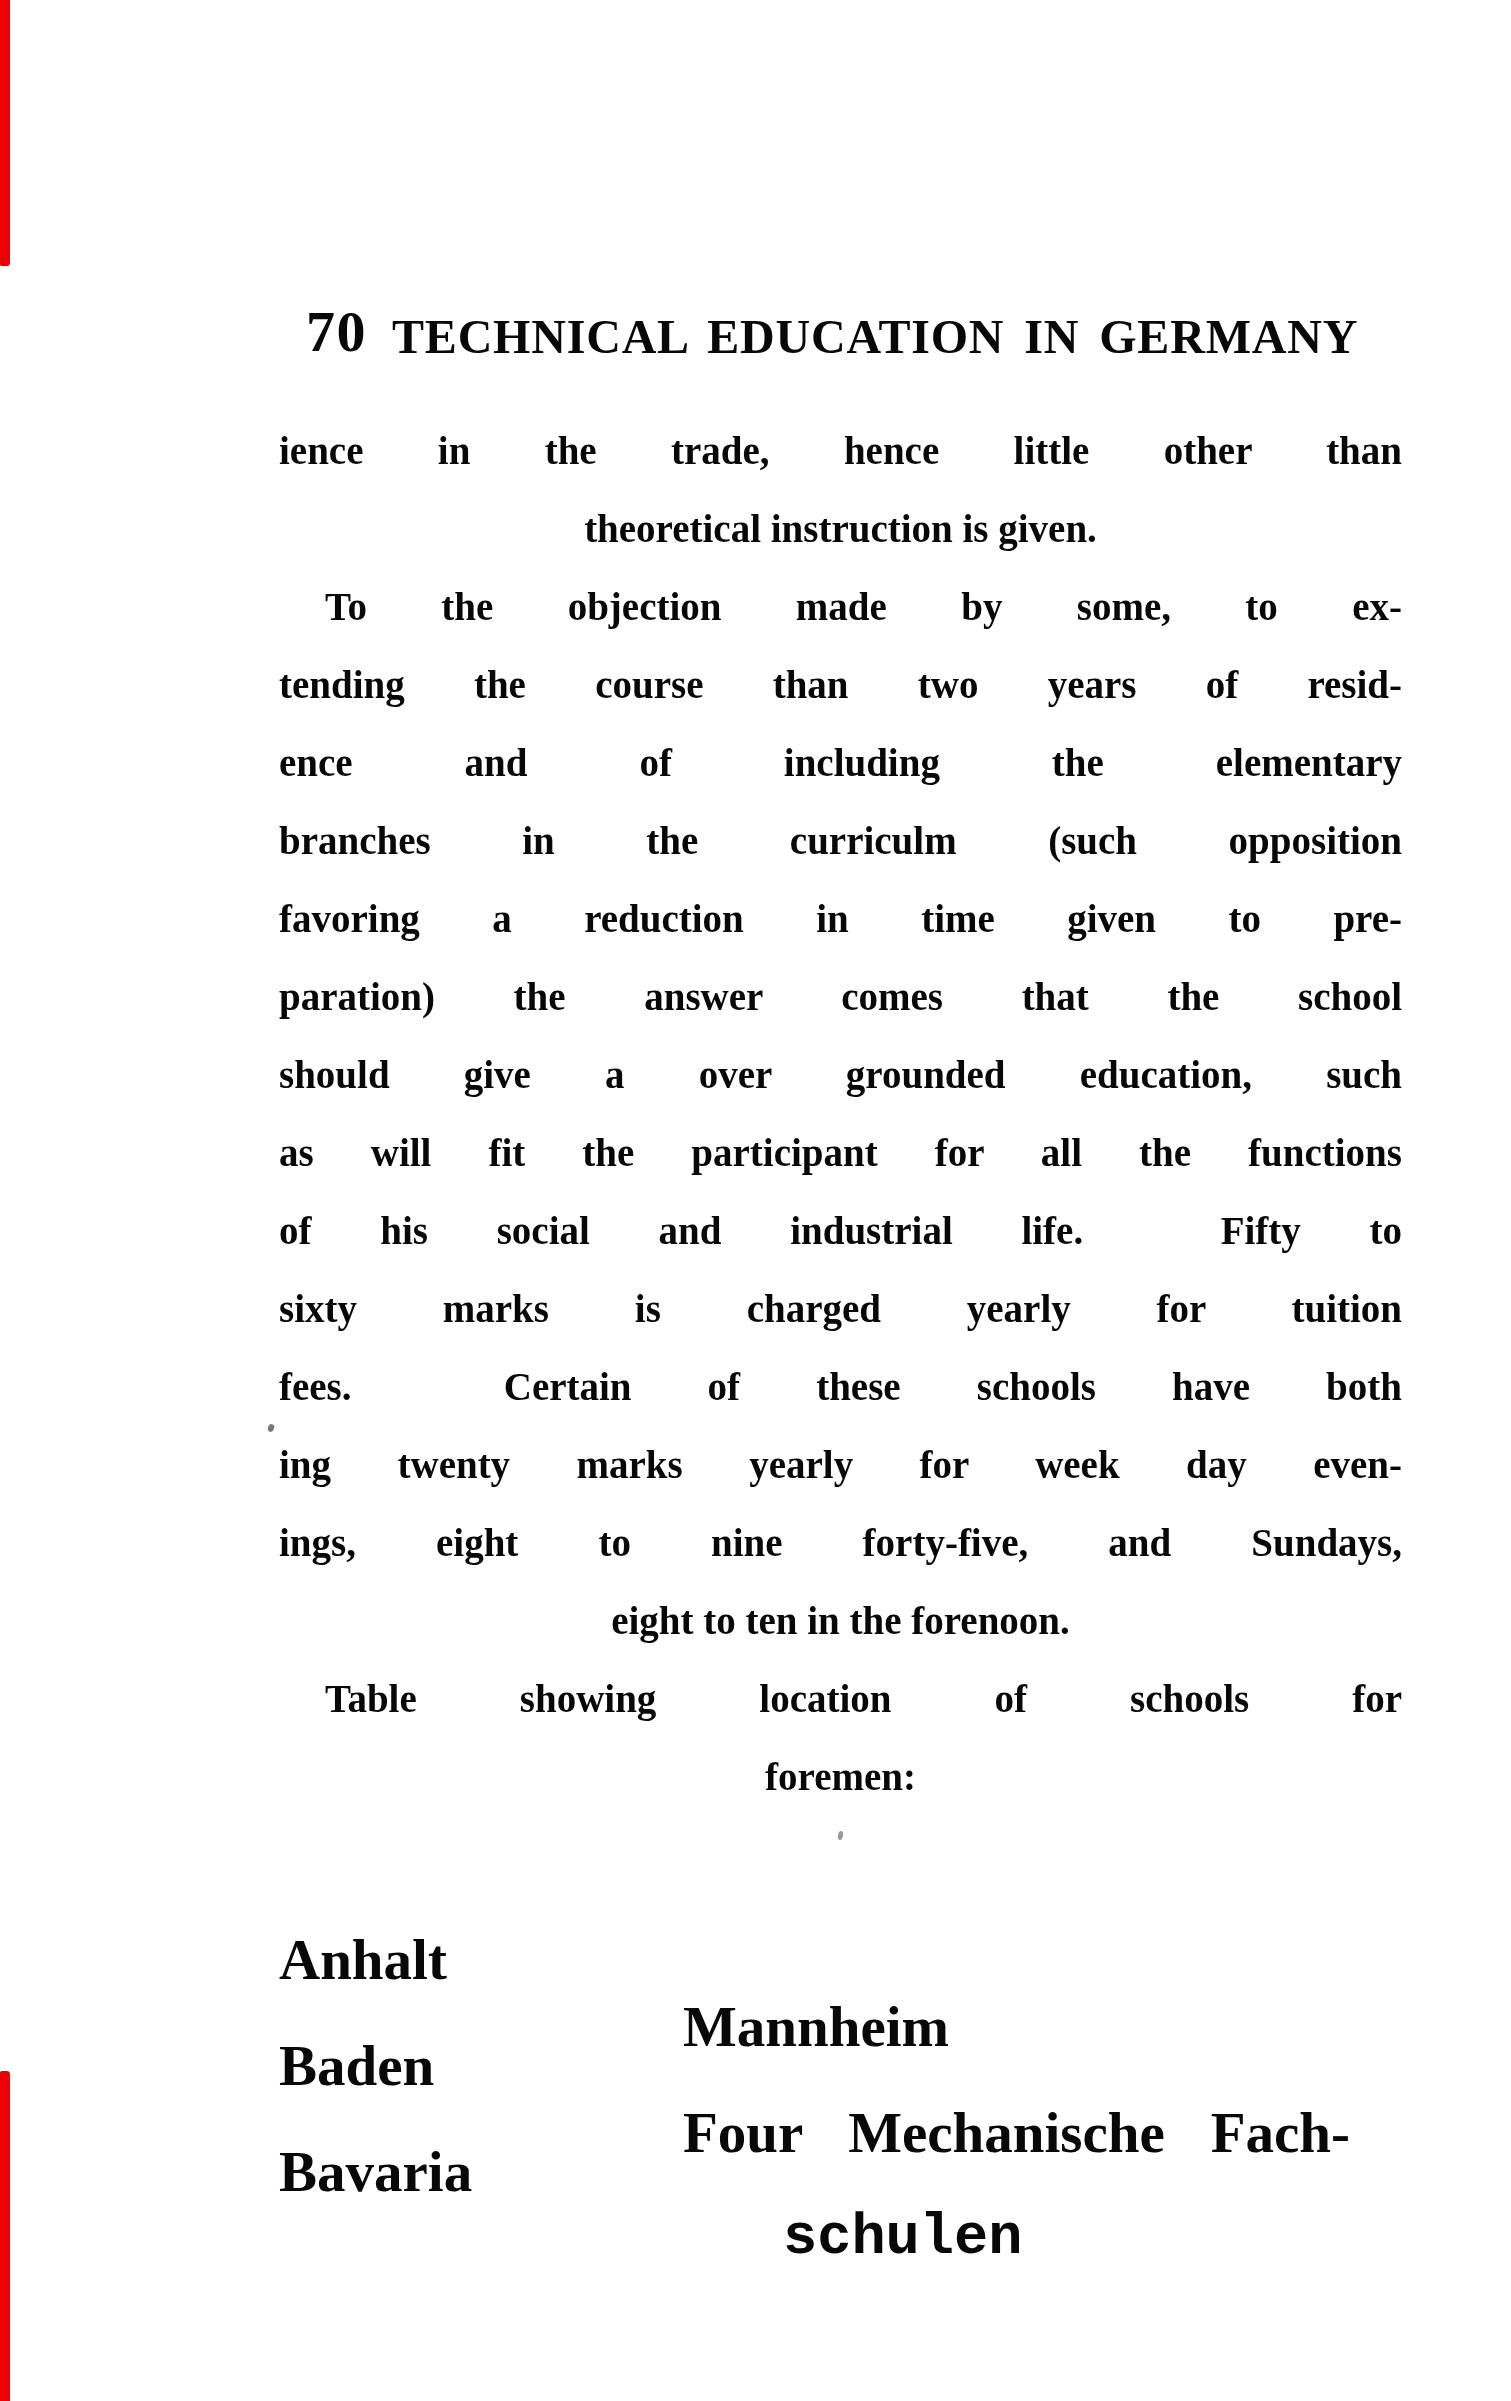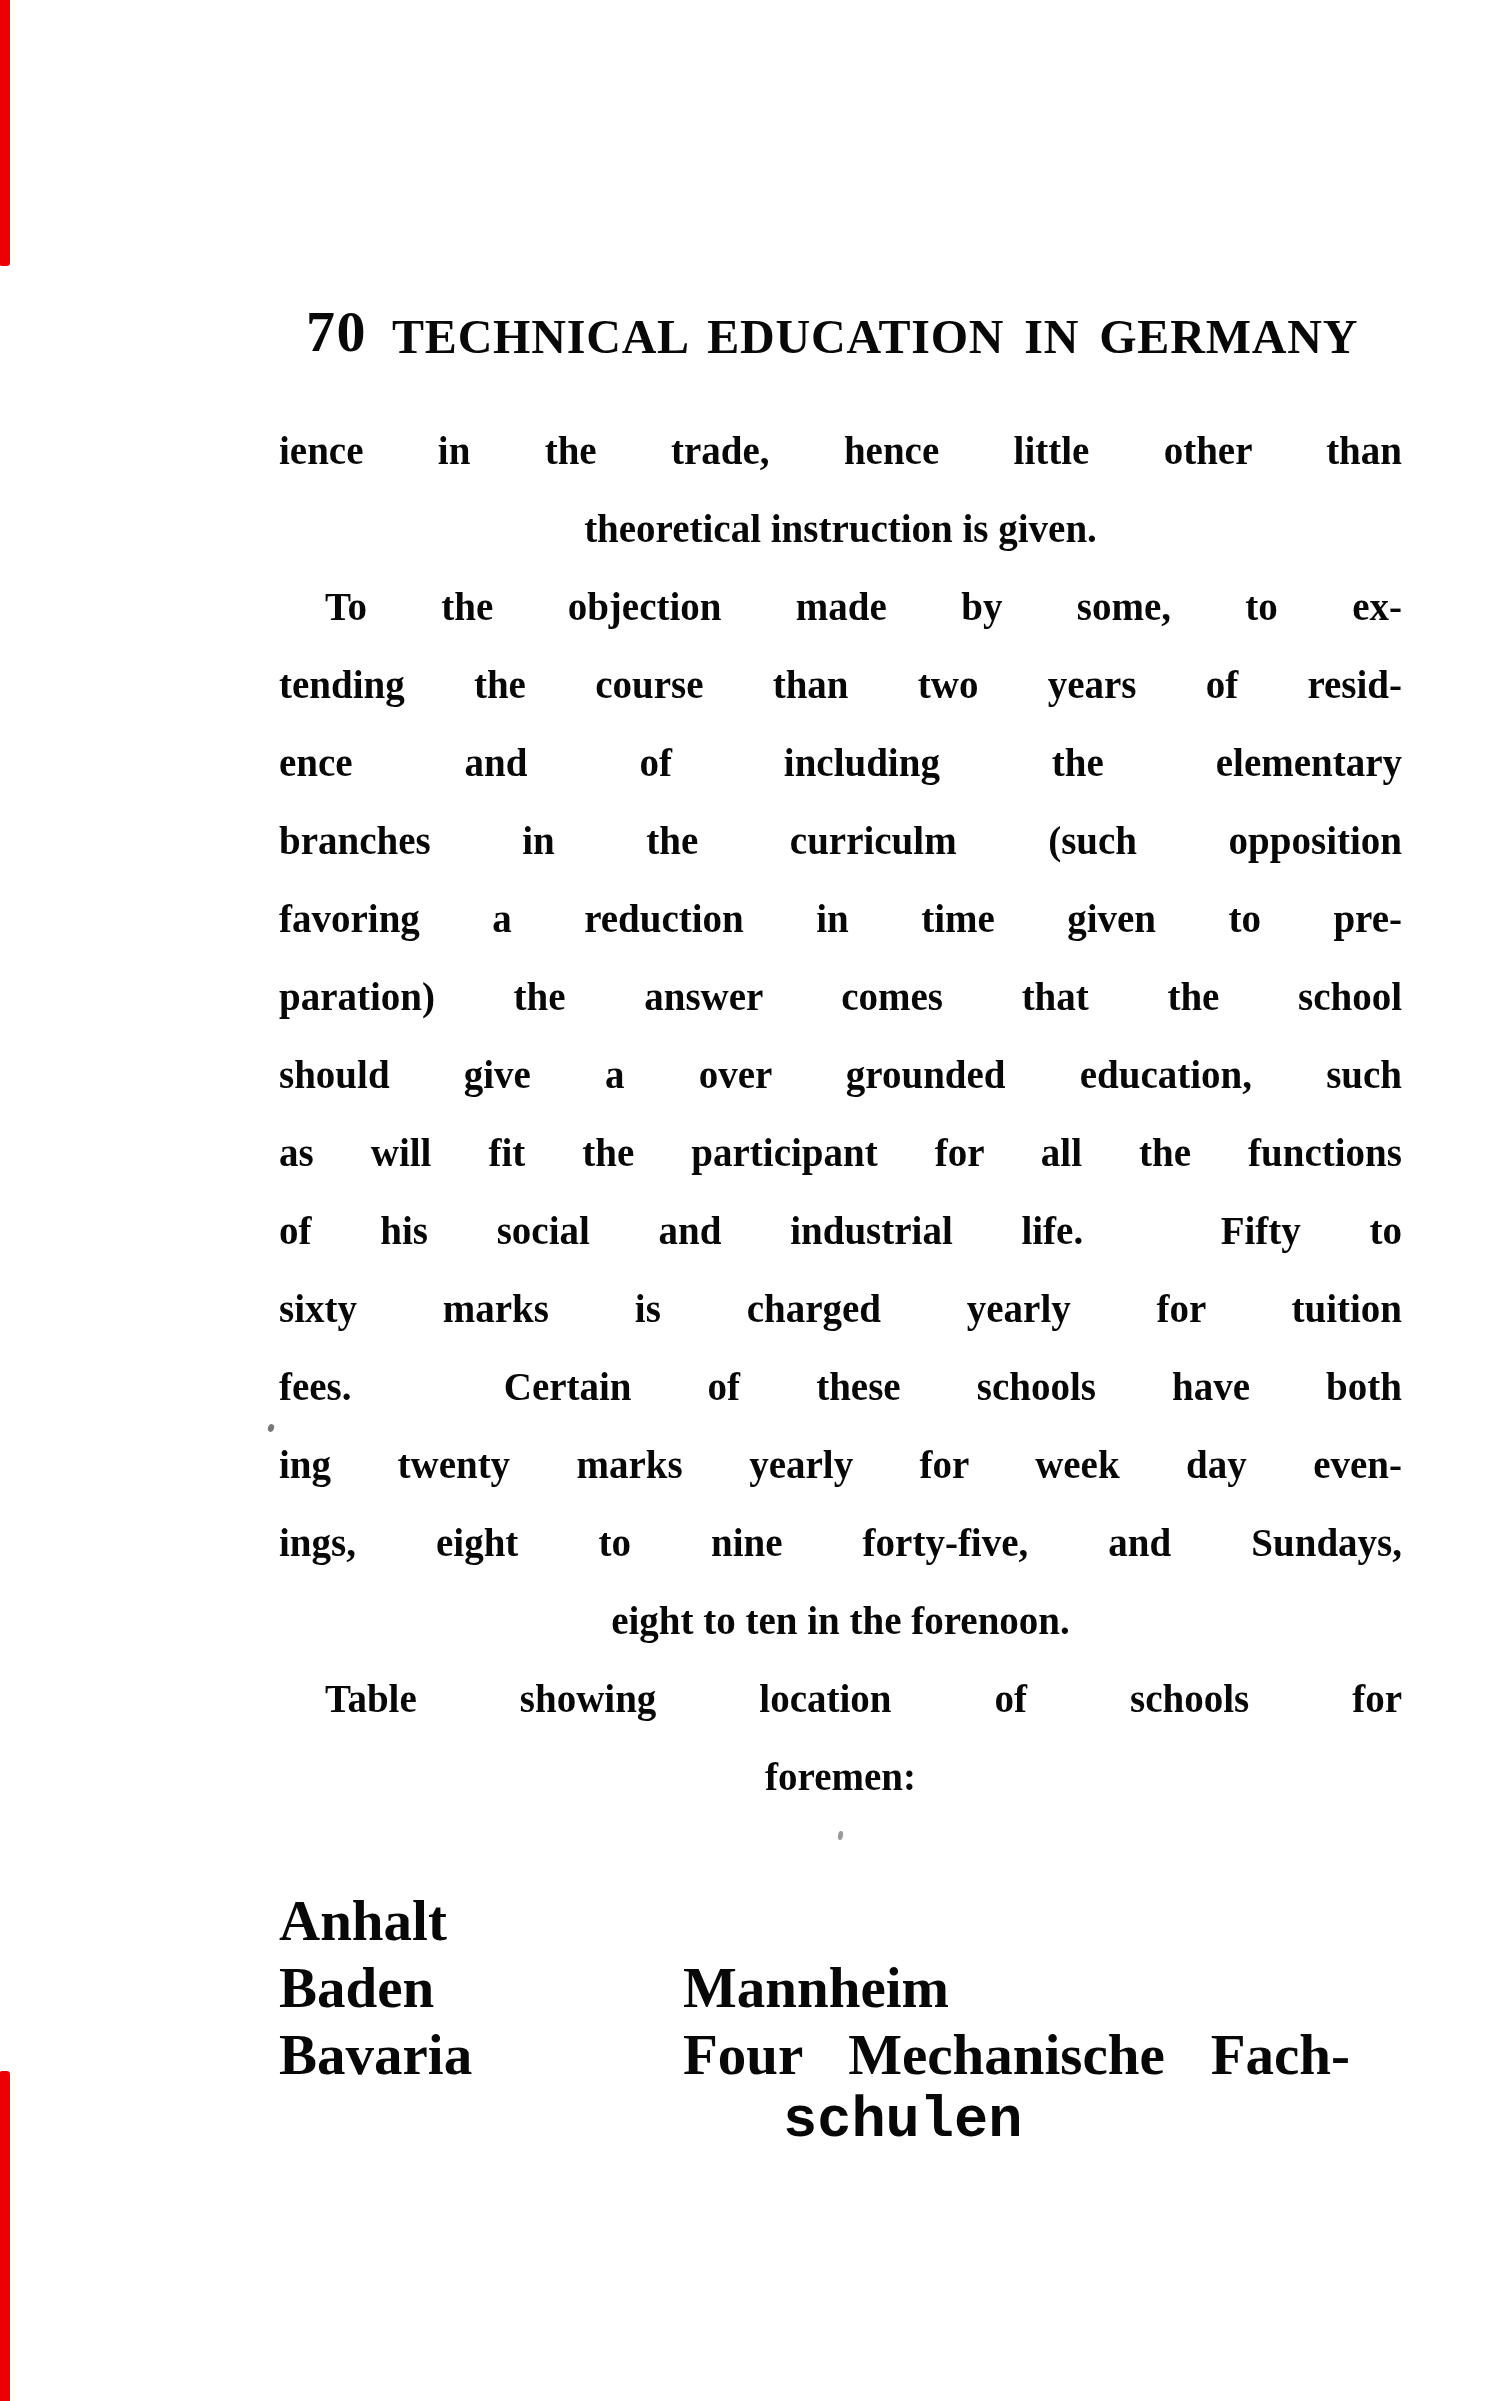--- a/index.html
+++ b/index.html
@@ -75,21 +75,21 @@
   #table-block {
     position: absolute;
     left: 279px;
     top: 1887px;
     width: 1123px;
     font-size: 57px;
     font-weight: 700;
     line-height: 67px;
   }
   .t-row { display: flex; }
-  .t-col1 { flex: 0 0 404px; }
+  .t-col1 { flex: 0 0 404px; margin-top: 39px; }
   .t-col2 { flex: 1 1 auto; }
   .t-col2.j {
     text-align: justify;
     text-align-last: justify;
     max-width: 667px;
   }
   .t-cont { padding-left: 504px; font-family: Liberation Mono, monospace; }
 
   
   .speck {

